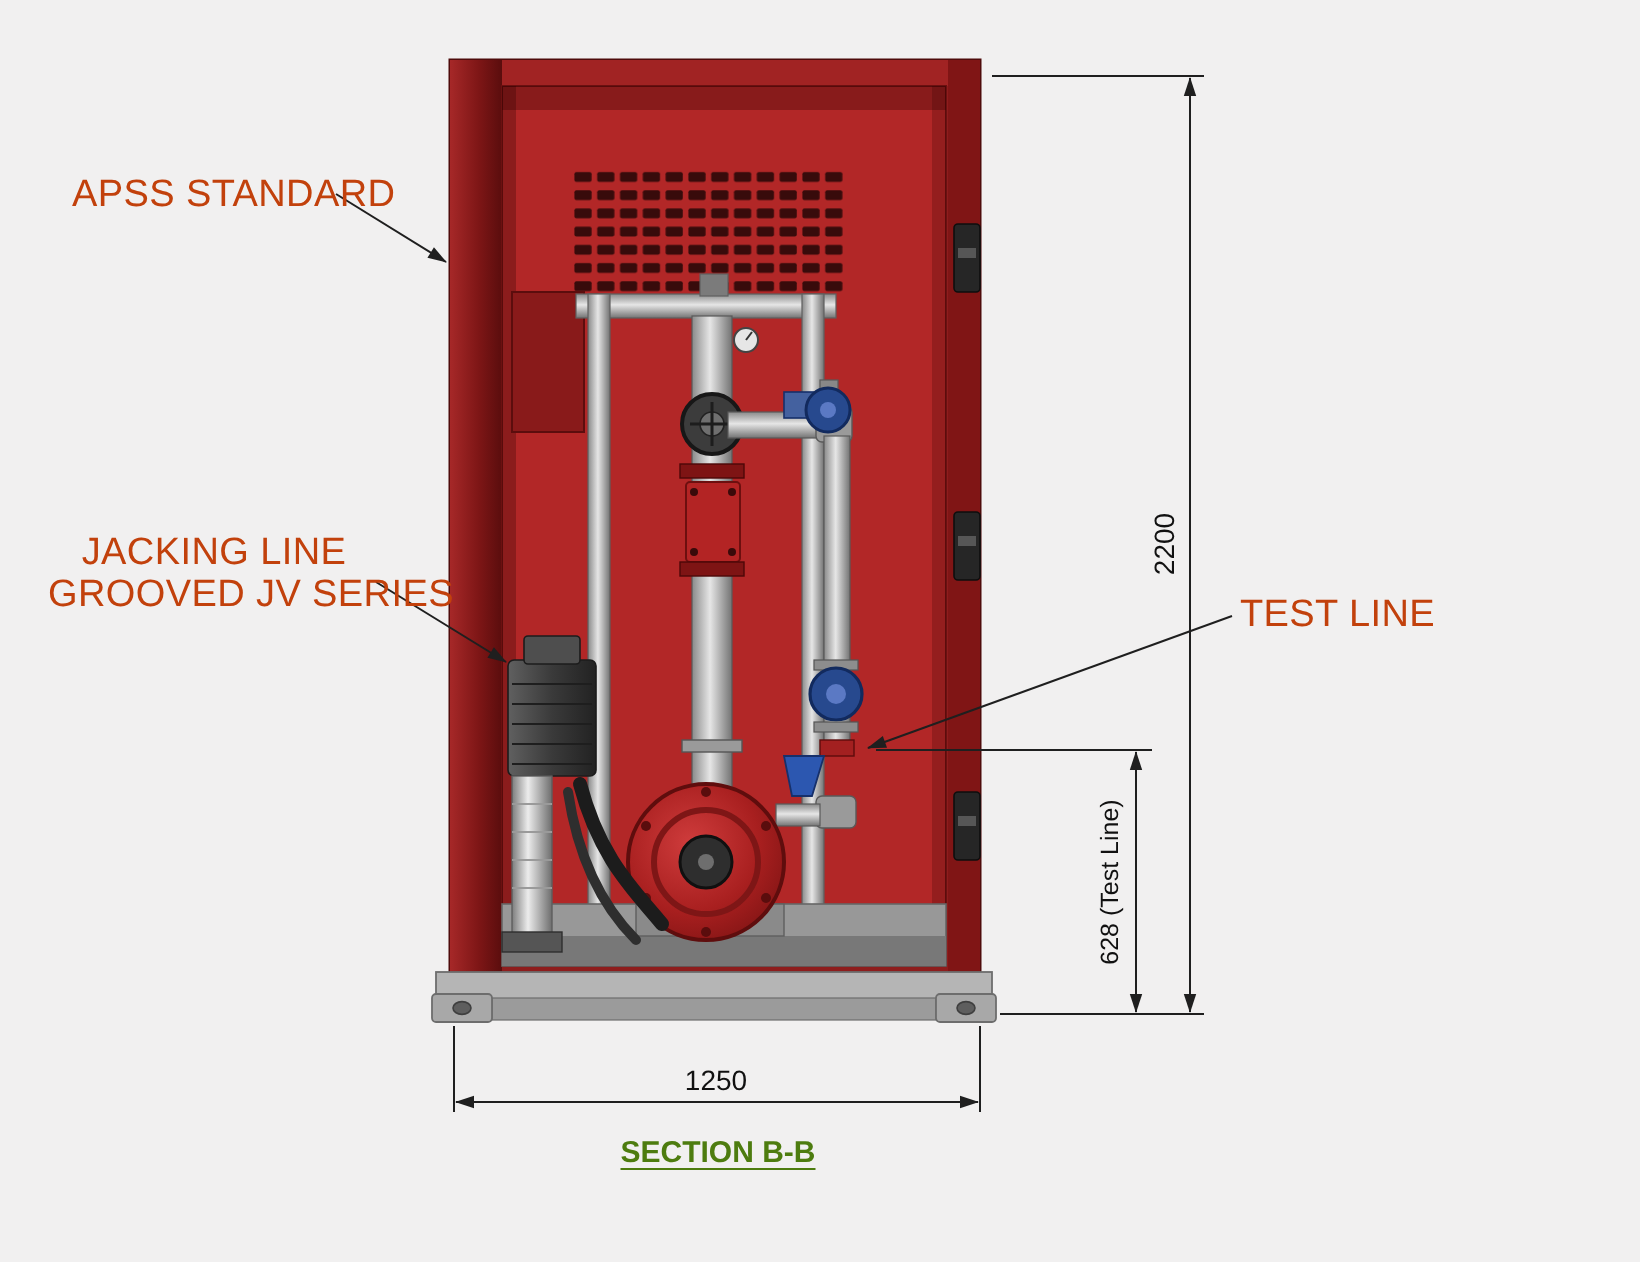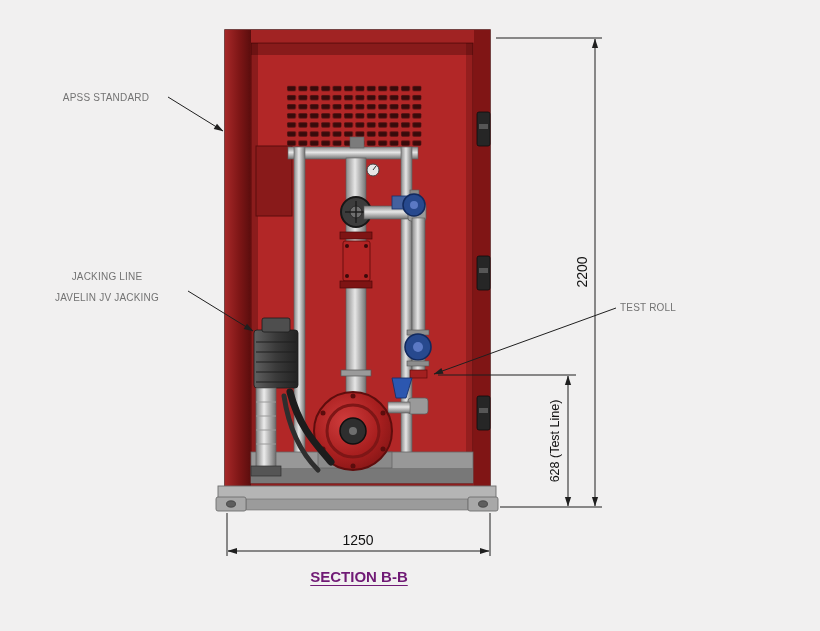--- a/index.html
+++ b/index.html
@@ -4,26 +4,26 @@
 <style>
   *{box-sizing:border-box;}
   html,body{margin:0;padding:0;}
   body{background:#e9e9e9;}
   .canvas{
     position:relative;width:820px;height:631px;background:#f1f0f0;
     font-family:"Liberation Sans",sans-serif;overflow:hidden;
   }
   .canvas > svg{position:absolute;left:0;top:0;}
   .label{
-    position:absolute;font-size:10px;line-height:21px;color:#737373;
+    position:absolute;font-size:19px;line-height:21px;color:#c2410c;
     text-align:center;letter-spacing:.2px;white-space:nowrap;
   }
   .label.left{text-align:left;}
   .title{
-    position:absolute;text-align:center;font-size:15px;font-weight:bold;color:#701a75;
+    position:absolute;text-align:center;font-size:15px;font-weight:bold;color:#4d7c0f;
   }
   .title span{text-decoration:underline;text-underline-offset:3px;}
 </style>
 </head>
 <body>
 
 <div class="canvas">
 
   <svg width="820" height="631" viewBox="0 0 820 631">
     <defs>
@@ -204,24 +204,24 @@
       <text x="358" y="545" text-anchor="middle" font-size="14">1250</text>
     </g>
   </svg>
 
   <div class="label" style="left:36px;top:87px;width:140px;">
     <div>APSS STANDARD</div>
   </div>
 
   <div class="label" style="left:24px;top:266px;width:166px;">
     <div>JACKING LINE</div>
-    <div>JAVELIN JV JACKING</div>
+    <div>GROOVED JV SERIES</div>
   </div>
 
   <div class="label left" style="left:620px;top:297px;width:190px;">
-    <div>TEST ROLL</div>
+    <div>TEST LINE</div>
   </div>
 
   <div class="title" style="left:277px;top:568px;width:164px;">
     <span>SECTION B-B</span>
   </div>
 
 </div>
 
 </body></html>

